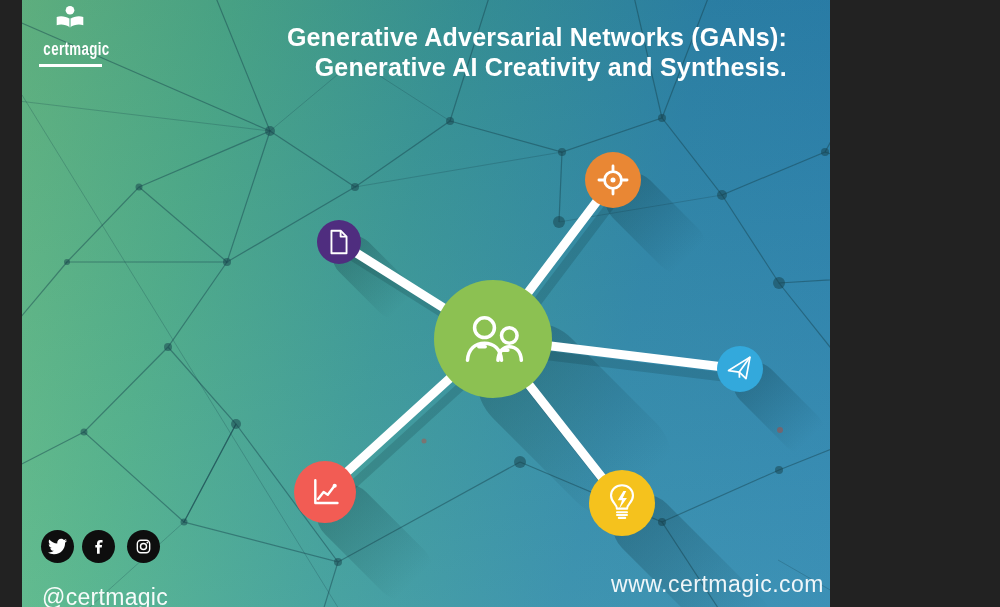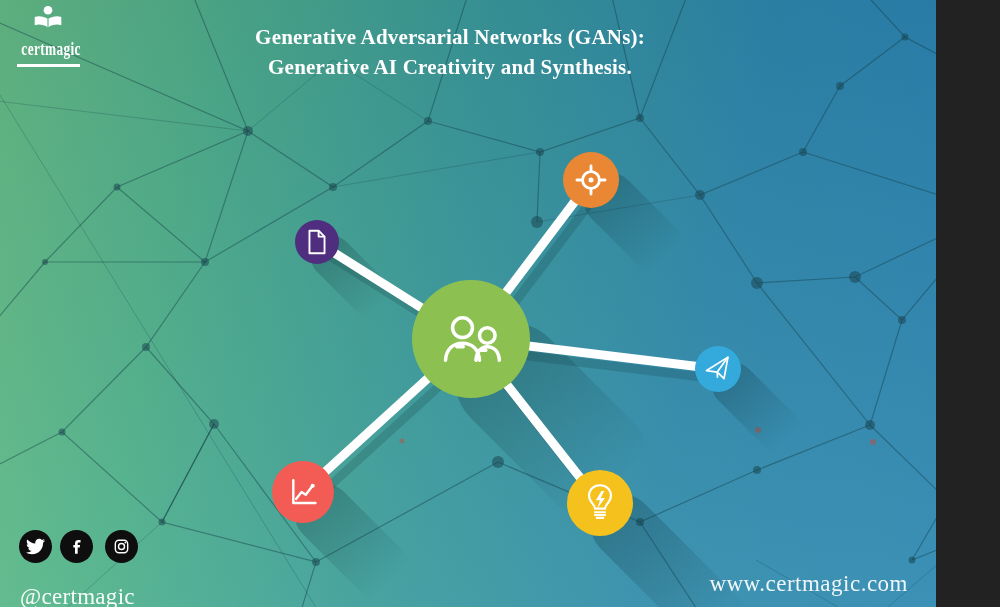--- a/index.html
+++ b/index.html
@@ -1,19 +1,20 @@
 <!DOCTYPE html>
 <html><head>
 <meta charset="utf-8">
 <style>
   html,body{margin:0;padding:0;background:#222;}
   .canvas{
-    position:relative;width:936px;height:607px;overflow:hidden;
-    font-family:Liberation Serif, serif;
+    position:relative;width:808px;height:607px;overflow:hidden;
+    font-family:Liberation Sans, sans-serif;
     background:linear-gradient(104deg,#68BE85 0%,#4FAF8C 22%,#3B9A9C 46%,#2F88AE 72%,#2C84B5 100%);
+    margin-left:22px;
   }
   .canvas::before{
     content:"";position:absolute;inset:0;z-index:0;pointer-events:none;
     background:linear-gradient(to top,rgba(200,255,190,0.10),rgba(0,30,60,0.10));
   }
   .mesh{position:absolute;inset:0;z-index:1;}
   .fshadow{
     position:absolute;z-index:2;pointer-events:none;
     transform-origin:left center;transform:rotate(45deg);
     background:linear-gradient(90deg,rgba(12,45,56,.30),rgba(12,45,56,0) 90%);
@@ -37,36 +38,36 @@
   #sh-idea{left:600px;top:472px;width:200px;height:63px;border-radius:32px;}
 
   .logo{position:absolute;left:12px;top:5px;width:72px;z-index:6;text-align:center;}
   .logo-name{
     display:block;color:#fff;font-weight:bold;font-size:18px;line-height:20px;
     transform:scaleX(.74);transform-origin:center;letter-spacing:.5px;margin-top:2px;
   }
   .logo-underline{width:63px;height:2.5px;background:#fff;margin:5px auto 0;}
 
   .title{
-    position:absolute;left:135px;top:22px;width:630px;z-index:6;text-align:center;
-    color:#fff;font-weight:bold;font-size:21px;line-height:30px;letter-spacing:.2px;
+    position:absolute;left:135px;top:22px;width:630px;z-index:6;text-align:right;
+    color:#fff;font-weight:bold;font-size:25px;line-height:30px;letter-spacing:.2px;
   }
   .title span{display:block;}
 
   .soc{
     position:absolute;top:530px;width:33px;height:33px;border-radius:50%;z-index:6;
     display:flex;align-items:center;justify-content:center;background:#0E0E0E;cursor:pointer;
   }
   #soc-twitter{left:19px;} #soc-facebook{left:60px;} #soc-instagram{left:105px;}
   .handle{
     position:absolute;left:20px;top:584px;z-index:6;color:rgba(255,255,255,.95);
     font-size:23px;letter-spacing:.3px;font-weight:normal;
   }
   .website{
-    position:absolute;right:28px;top:571px;z-index:6;color:rgba(255,255,255,.92);
+    position:absolute;right:6px;top:571px;z-index:6;color:rgba(255,255,255,.92);
     font-size:23px;letter-spacing:.5px;font-weight:normal;cursor:pointer;
   }
 </style>
 </head>
 <body>
 
 <div class="canvas">
 
   <svg class="mesh" width="1000" height="607" viewBox="0 0 1000 607">
     <g stroke="#16414B" stroke-opacity=".45" stroke-width="1.2" fill="none">

